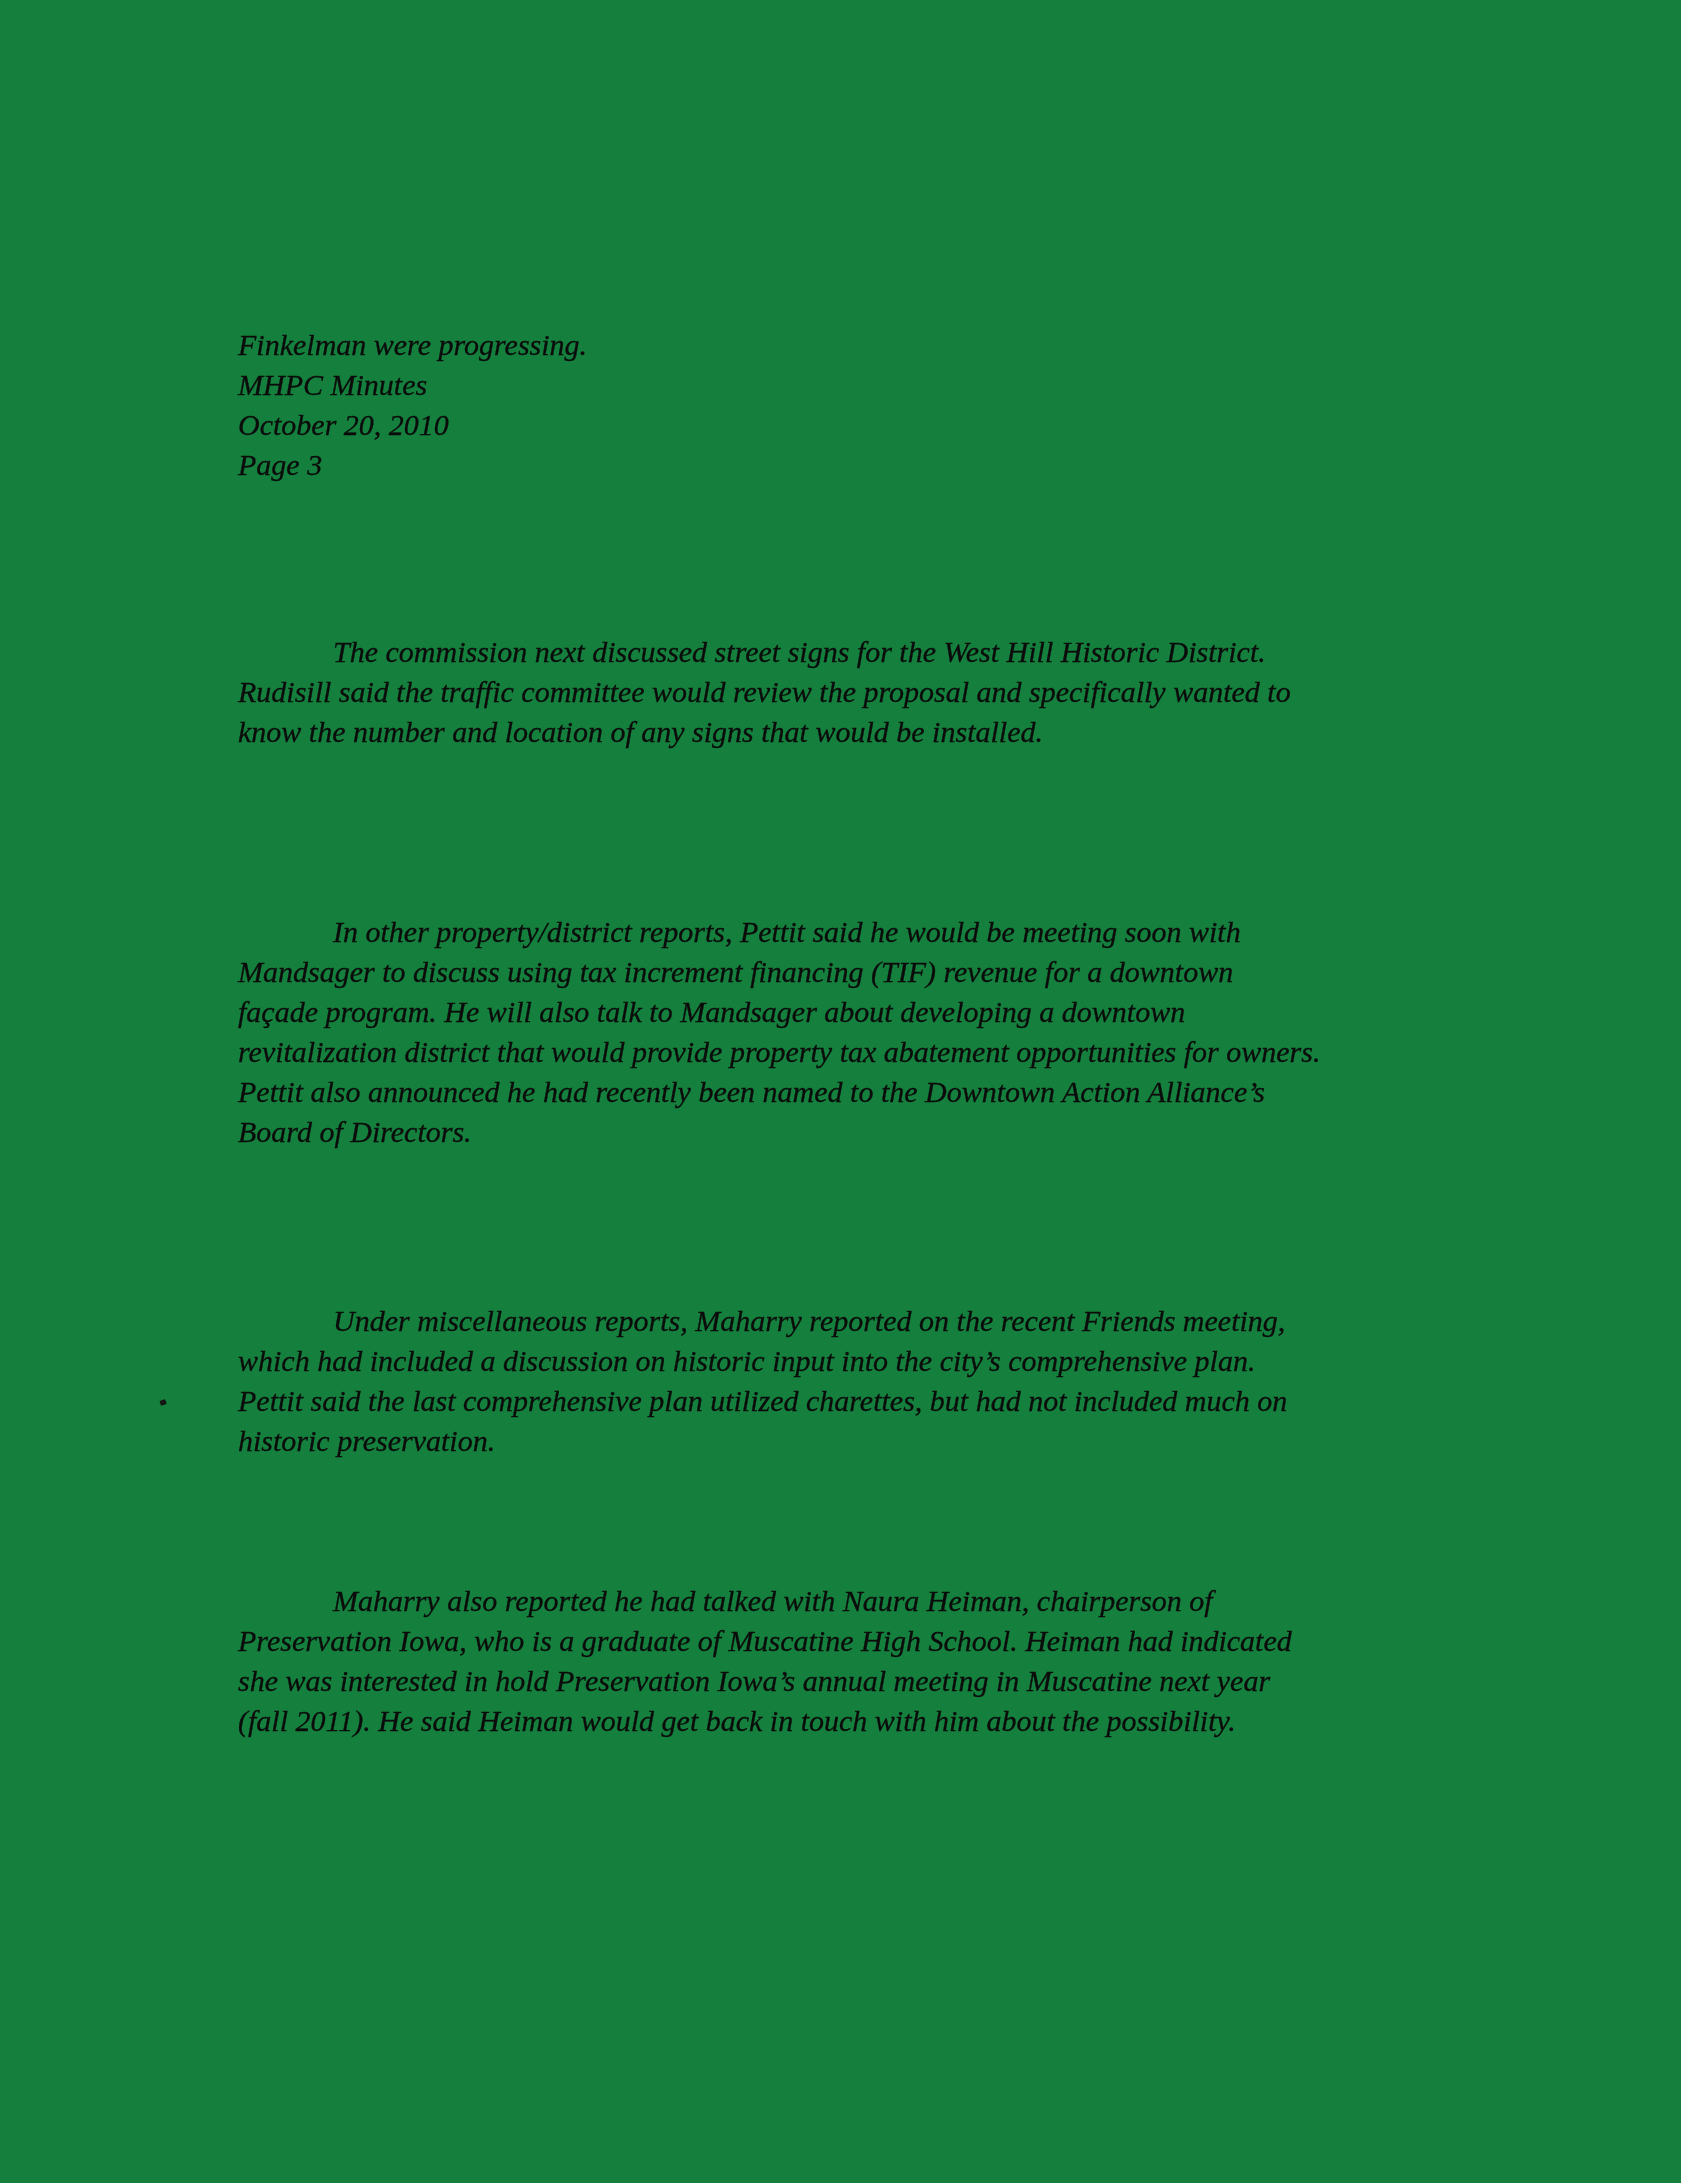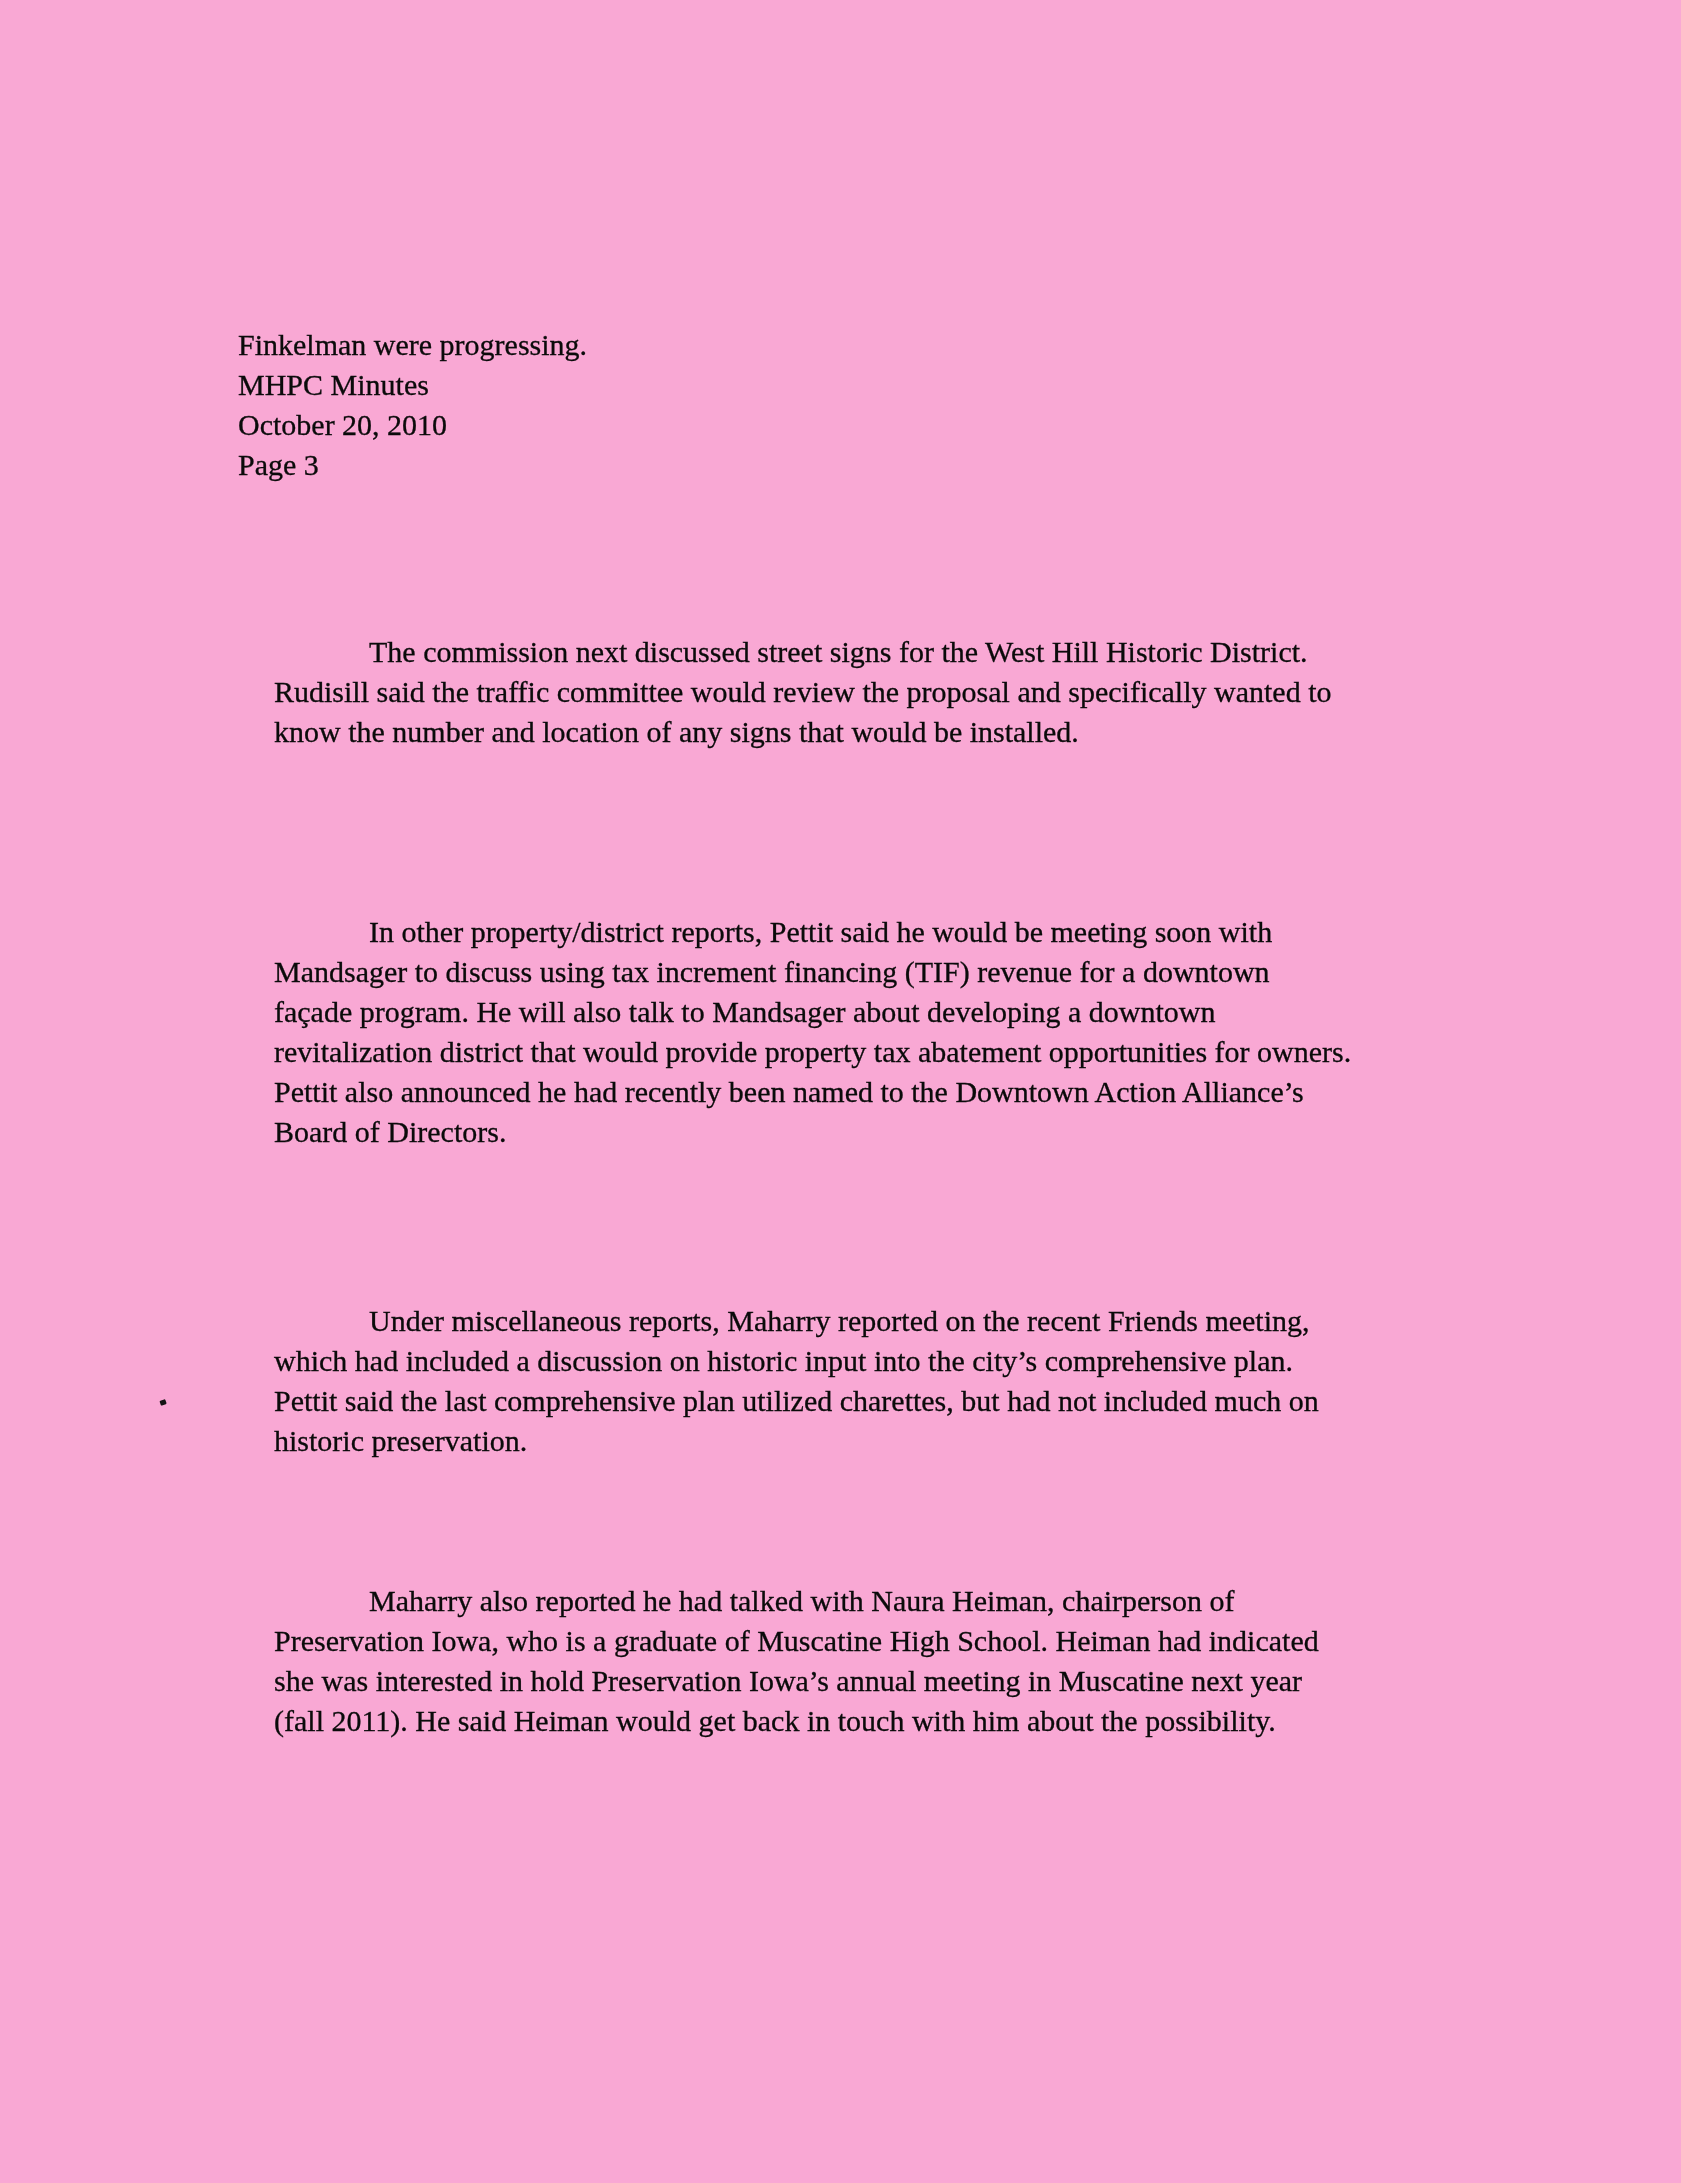--- a/index.html
+++ b/index.html
@@ -11,39 +11,39 @@
     height: 2183px;
     background: #ffffff;
     position: relative;
     overflow: hidden;
     font-family: "Liberation Serif", "DejaVu Serif", serif;
     color: #0b0b0b;
   }
   .page {
     position: absolute;
     inset: 0;
-    background: #f9a8d4;
+    background: #15803d;
+    font-style: italic;
   }
   .content {
     position: absolute;
     left: 238px;
     top: 205px;
     width: 1269px;
     font-size: 30px;
     line-height: 40px;
     white-space: pre;
     -webkit-text-stroke: 0.3px currentColor;
   }
   .block {
     margin: 0;
     white-space: pre;
   }
   .indent {
     text-indent: 95px;
-    margin-left: 36px;
   }
   .mb-header   { margin-bottom: 27px; }
   .mt-section  { margin-top: 29px; }
   .mt-blank    { margin-top: 40px; }
   .ink-speck {
     position: absolute;
     left: 160px;
     top: 1400px;
     width: 6px;
     height: 4.5px;

